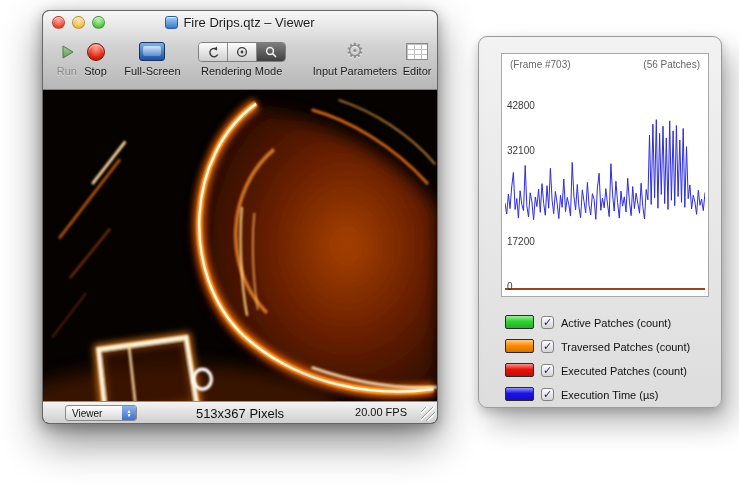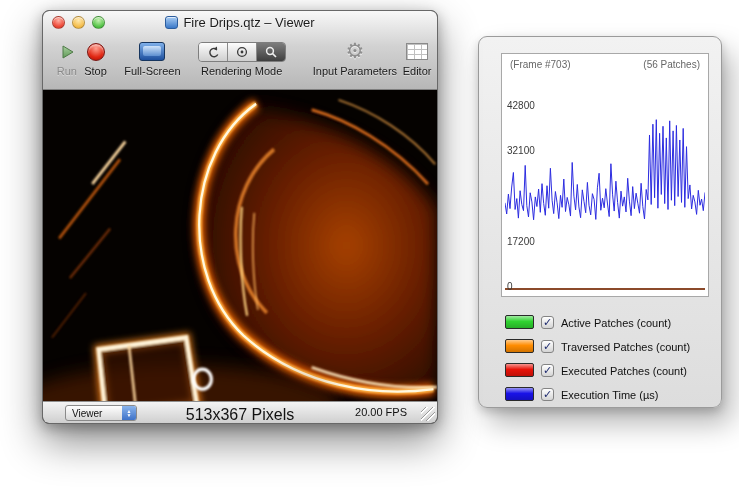--- a/index.html
+++ b/index.html
@@ -96,21 +96,21 @@
     border-radius:0 0 6px 6px;box-sizing:border-box;}
   .popup{position:absolute;left:22px;top:3px;width:72px;height:16px;
     border:1px solid #8a8a8a;border-radius:3px;background:linear-gradient(#ffffff,#d8d8d8);
     box-sizing:border-box;display:flex;align-items:center;font-size:10px;color:#111;
     padding-left:6px;}
   .popup-cap{position:absolute;right:0;top:0;bottom:0;width:14px;border-radius:0 2px 2px 0;
     background:linear-gradient(#8ab4ec,#3e72c8);display:flex;flex-direction:column;
     align-items:center;justify-content:center;color:#fff;font-size:5px;line-height:4px;}
   .popup-cap::before{content:"▲";}
   .popup-cap::after{content:"▼";}
-  .dims{position:absolute;left:0;right:0;top:4px;text-align:center;font-size:16px;color:#111;}
+  .dims{position:absolute;left:0;right:0;top:4px;text-align:center;font-size:13px;color:#111;}
   .fps{position:absolute;right:30px;top:4px;font-size:11px;color:#111;}
   .grip{position:absolute;right:2px;bottom:2px;width:14px;height:14px;border-radius:0 0 5px 0;
     background:repeating-linear-gradient(135deg,transparent 0 3px,#9a9a9a 3px 4px,#ffffff 4px 5px);}
 </style>
 </head>
 <body>
 
 <div class="stage">
 
   <div class="drawer">

